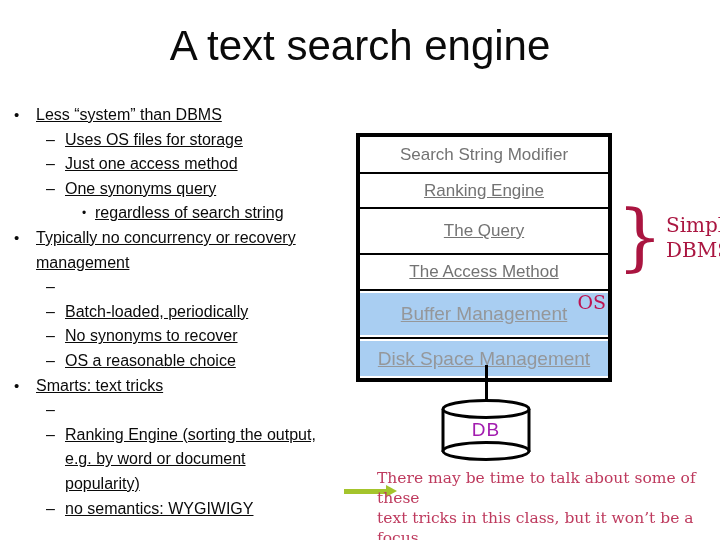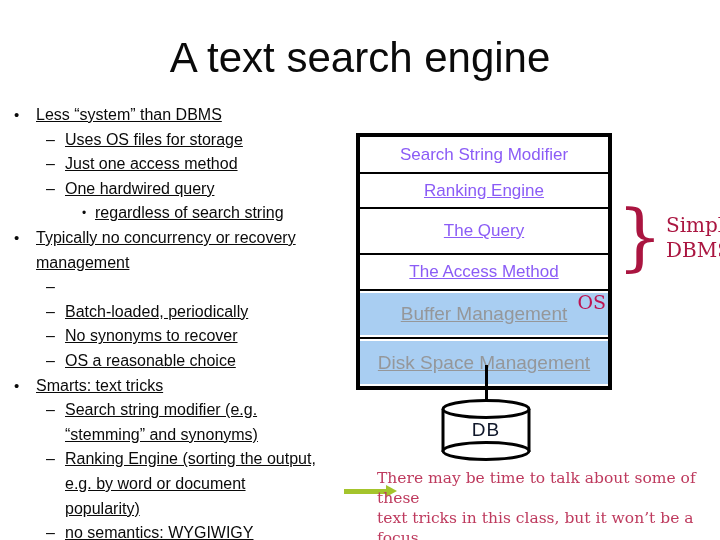--- a/index.html
+++ b/index.html
@@ -1,53 +1,53 @@
 <!DOCTYPE html>
 <html><head>
 <meta charset="utf-8">
 <style>
   html,body{margin:0;padding:0;background:#fff;}
   #slide{position:relative;width:720px;height:540px;background:#ffffff;overflow:hidden;
          font-family:"Liberation Sans",sans-serif;color:#0a0a0a;}
 
   
-  .title{position:absolute;left:0;top:34px;width:720px;text-align:center;
+  .title{position:absolute;left:0;top:22px;width:720px;text-align:center;
          font-size:42px;line-height:48px;color:#0a0a0a;}
 
   
   .list{position:absolute;left:0;top:103px;width:358px;font-size:16px;line-height:24.6px;}
   .item{display:flex;}
   .mk{flex:0 0 auto;text-align:left;}
   .tx{white-space:pre-line;text-decoration:underline;}
   .b1{padding-left:14px;} .b1 .mk{width:22px;font-size:15px;}
   .b2{padding-left:46px;} .b2 .mk{width:19px;}
   .b3{padding-left:82px;} .b3 .mk{width:13px;font-size:12px;}
 
   
   .stack{position:absolute;left:356px;top:133px;width:256px;box-sizing:border-box;
          border:4px solid #000;background:#fff;}
   .srow{box-sizing:border-box;display:flex;align-items:center;justify-content:center;
-        font-size:17px;color:#8b5cf6;position:relative;background:#fff;}
+        font-size:17px;color:#737373;position:relative;background:#fff;}
   .srow + .srow{border-top:2px solid #000;text-decoration:underline;}
   .srow.blue{background:#a9cef2;color:#95979a;font-size:19px;
              box-shadow:inset 0 2px 0 #fff, inset 0 -2px 0 #fff;}
   .os-sup{position:absolute;right:2px;top:-2px;font-family:"DejaVu Serif",serif;
           font-size:19px;color:#bd1352;line-height:26px;}
 
   
   .brace{position:absolute;left:617px;top:209px;font-family:"DejaVu Serif",serif;
          font-size:72px;line-height:56px;color:#aa1540;}
   .brace-label{position:absolute;left:649px;top:213px;font-family:"DejaVu Serif",serif;
          font-size:20px;line-height:25px;color:#aa1540;white-space:pre-line;margin-left:17px;}
 
   
   .connector{position:absolute;left:485px;top:365px;width:3px;height:40px;background:#000;}
   .cyl{position:absolute;left:440px;top:399px;}
   .db-label{position:absolute;left:440px;top:419px;width:92px;text-align:center;
-            font-size:19px;color:#0f172a;letter-spacing:1px;}
+            font-size:19px;color:#a21caf;letter-spacing:1px;}
 
   
   .arrow{position:absolute;left:344px;top:485px;display:flex;align-items:center;}
   .arrow-body{width:42px;height:5px;background:#a4c42c;}
   .arrow-head{width:0;height:0;border-left:11px solid #a4c42c;
               border-top:6px solid transparent;border-bottom:6px solid transparent;}
 
   
   .note{position:absolute;left:377px;top:468px;width:340px;font-family:"DejaVu Serif",serif;
         font-size:15.5px;line-height:20px;color:#be3a5e;white-space:pre-line;}
@@ -67,21 +67,21 @@
     <div class="item b2">
         <span class="mk">–</span>
         <span class="tx">Uses OS files for storage</span>
       </div>
     <div class="item b2">
         <span class="mk">–</span>
         <span class="tx">Just one access method</span>
       </div>
     <div class="item b2">
         <span class="mk">–</span>
-        <span class="tx">One hardwired query</span>
+        <span class="tx">One synonyms query</span>
       </div>
     <div class="item b3">
         <span class="mk">•</span>
         <span class="tx">regardless of search string</span>
       </div>
     <div class="item b1">
         <span class="mk">•</span>
         <span class="tx">Typically no concurrency or recovery
 management</span>
       </div>
@@ -99,22 +99,20 @@
     <div class="item b2">
         <span class="mk">–</span>
         <span class="tx">OS a reasonable choice</span>
       </div>
     <div class="item b1">
         <span class="mk">•</span>
         <span class="tx">Smarts: text tricks</span>
       </div>
     <div class="item b2">
         <span class="mk">–</span>
-        <span class="tx">Search string modifier (e.g.
-“stemming” and synonyms)</span>
       </div>
     <div class="item b2">
         <span class="mk">–</span>
         <span class="tx">Ranking Engine (sorting the output,
 e.g. by word or document
 popularity)</span>
       </div>
     <div class="item b2">
         <span class="mk">–</span>
         <span class="tx">no semantics: WYGIWIGY</span>
@@ -131,21 +129,21 @@
     <div class="srow" style="height:46px">
         <span>The Query</span>
       </div>
     <div class="srow" style="height:36px">
         <span>The Access Method</span>
       </div>
     <div class="srow blue" style="height:48px">
       <span>Buffer Management</span>
       <span class="os-sup">OS</span>
     </div>
-    <div class="srow blue" style="height:49px">
+    <div class="srow blue" style="height:41px">
         <span>Disk Space Management</span>
       </div>
   </div>
 
   <div class="brace">}</div>
   <div class="brace-label">Simple
 DBMS</div>
 
   <div class="connector"></div>
 

